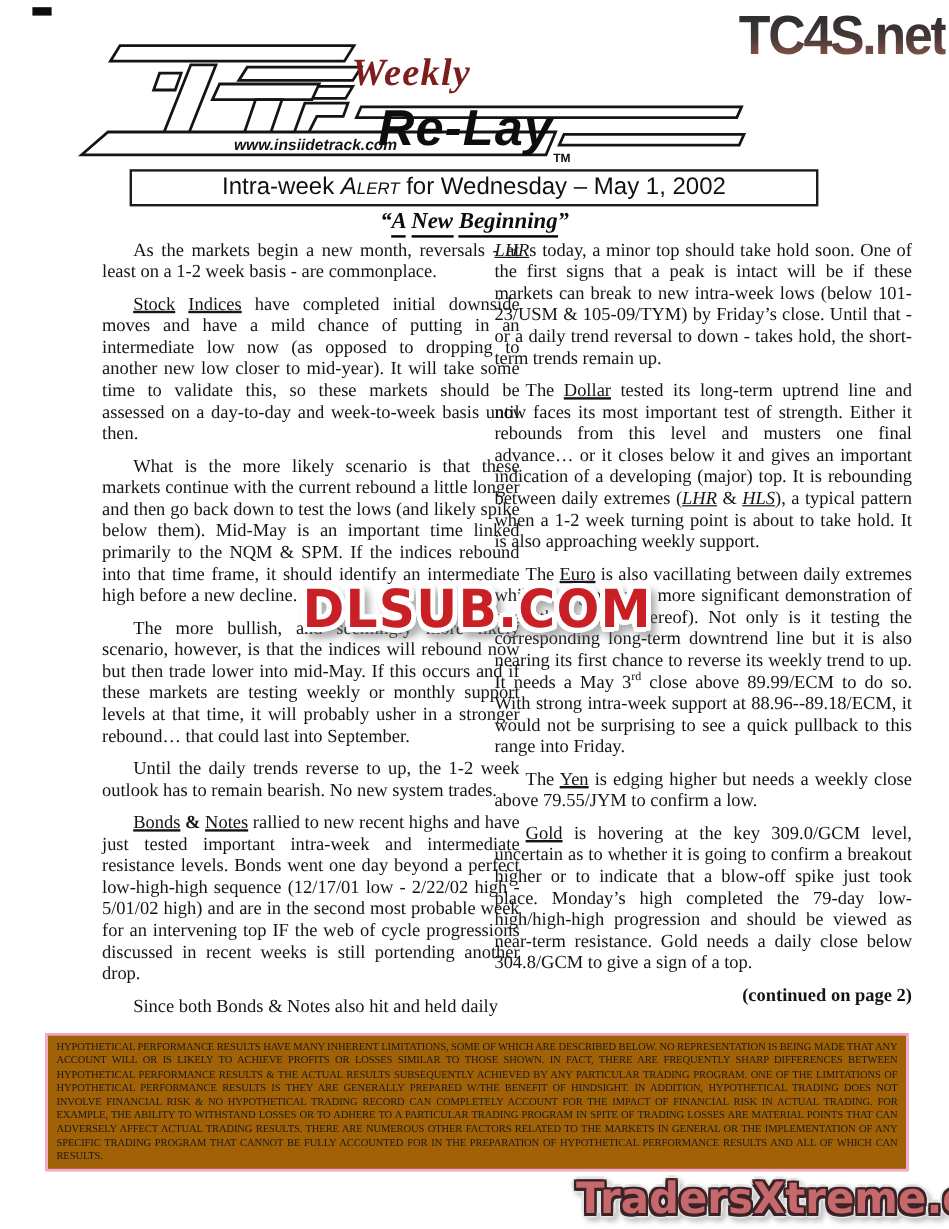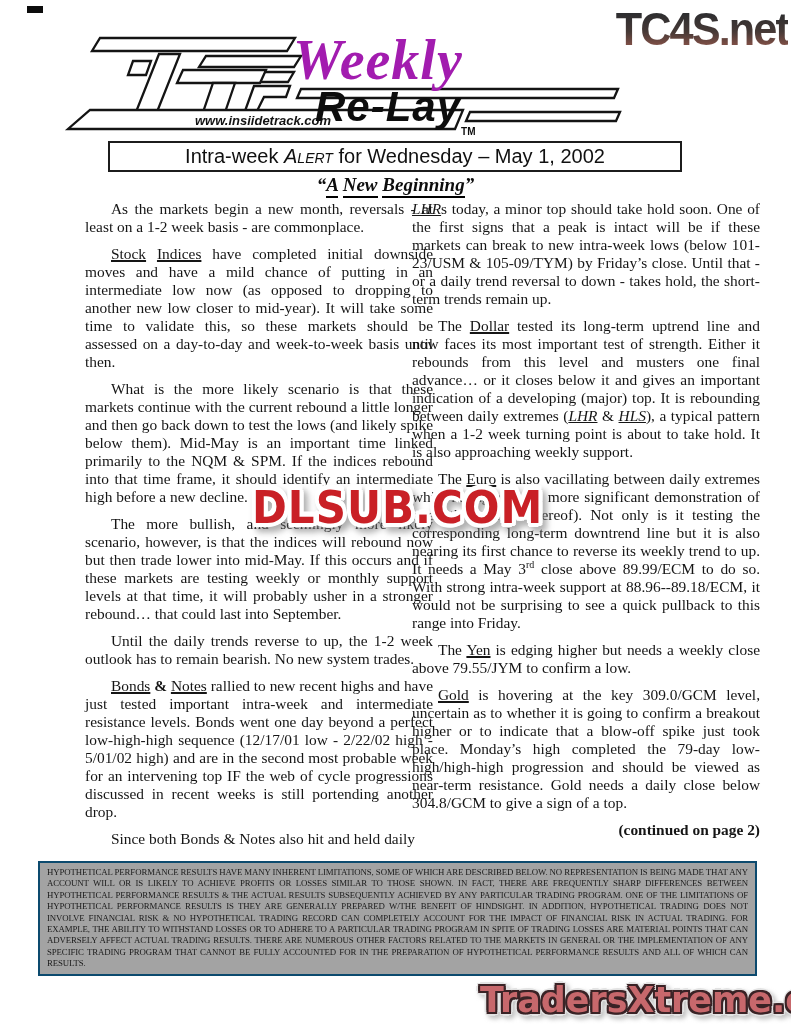--- a/index.html
+++ b/index.html
@@ -12,21 +12,21 @@
         background:linear-gradient(180deg,#2e2e30 22%,#463936 55%,#9a5a4e 92%);
         -webkit-background-clip:text;background-clip:text;color:transparent;
         transform:scaleX(.94);transform-origin:right top;}
   .scan-dot{position:absolute;left:27px;top:6px;width:16px;height:7px;background:#0c0c0c;}
 
   .logo-svg{position:absolute;left:58px;top:34px;}
   .logo-svg polygon,.logo-svg path{fill:#ffffff;stroke:#141414;stroke-width:2.3;stroke-linejoin:miter;}
   .logo-svg text{fill:#141414;stroke:none;font-family:"Liberation Sans",sans-serif;}
 
   .mast-weekly{position:absolute;left:293px;top:38px;font-family:"Liberation Serif",serif;
-        font-weight:bold;font-style:italic;font-size:56px;line-height:44px;color:#a21caf;letter-spacing:1px;}
+        font-weight:bold;font-style:italic;font-size:32px;line-height:44px;color:#7f1d1d;letter-spacing:1px;}
   .mast-relay{position:absolute;left:315px;top:84px;font-family:Liberation Sans, sans-serif;
         font-weight:bold;font-style:italic;font-size:42px;line-height:46px;color:#0d0d0d;letter-spacing:1px;}
   .tm{font-size:10px;font-style:normal;font-weight:bold;vertical-align:-14px;letter-spacing:0;}
 
   .alert-box{position:absolute;left:108px;top:141px;width:570px;height:27px;border:2px solid #1c1c1c;
         display:flex;align-items:center;justify-content:center;background:#fff;text-align:right;}
   .alert-text{font-family:"Liberation Sans",sans-serif;font-size:20px;color:#101010;white-space:pre;}
   .alert-word{font-style:italic;font-variant:small-caps;}
 
   .headline{position:absolute;left:0;top:174px;width:791px;text-align:center;
@@ -59,22 +59,22 @@
   .txm{position:absolute;left:480px;top:979px;
         font-family:"DejaVu Sans",sans-serif;font-weight:bold;font-size:36px;letter-spacing:0px;
         color:#c7686c;transform:scaleX(.97);transform-origin:left top;
         text-shadow:-2px 0 #3a2326,2px 0 #3a2326,0 -2px #3a2326,0 2px #3a2326,
                     -2px -2px #3a2326,2px -2px #3a2326,-2px 2px #3a2326,2px 2px #3a2326,
                     -4px 0 #e3e3e3,4px 0 #e3e3e3,0 -4px #e3e3e3,0 4px #e3e3e3,
                     -3px -3px #e3e3e3,3px -3px #e3e3e3,-3px 3px #e3e3e3,3px 3px #e3e3e3;
         filter:drop-shadow(3px 3px 2px rgba(140,140,140,.5));}
 
   
-  .disclaimer{position:absolute;left:38px;top:861px;width:701px;border:2px solid #0c4a6e;
-        padding:4px 7px;background:#a3a3a3;
+  .disclaimer{position:absolute;left:38px;top:861px;width:701px;border:2px solid #f9a8d4;
+        padding:4px 7px;background:#a16207;
         font-family:"Liberation Serif",serif;font-size:8.8px;line-height:11.4px;letter-spacing:-0.1px;
         color:#1a1a1a;text-align:justify;}
 </style>
 </head>
 <body>
 
 <div id="page">
 
   <div class="scan-dot"></div>
 

